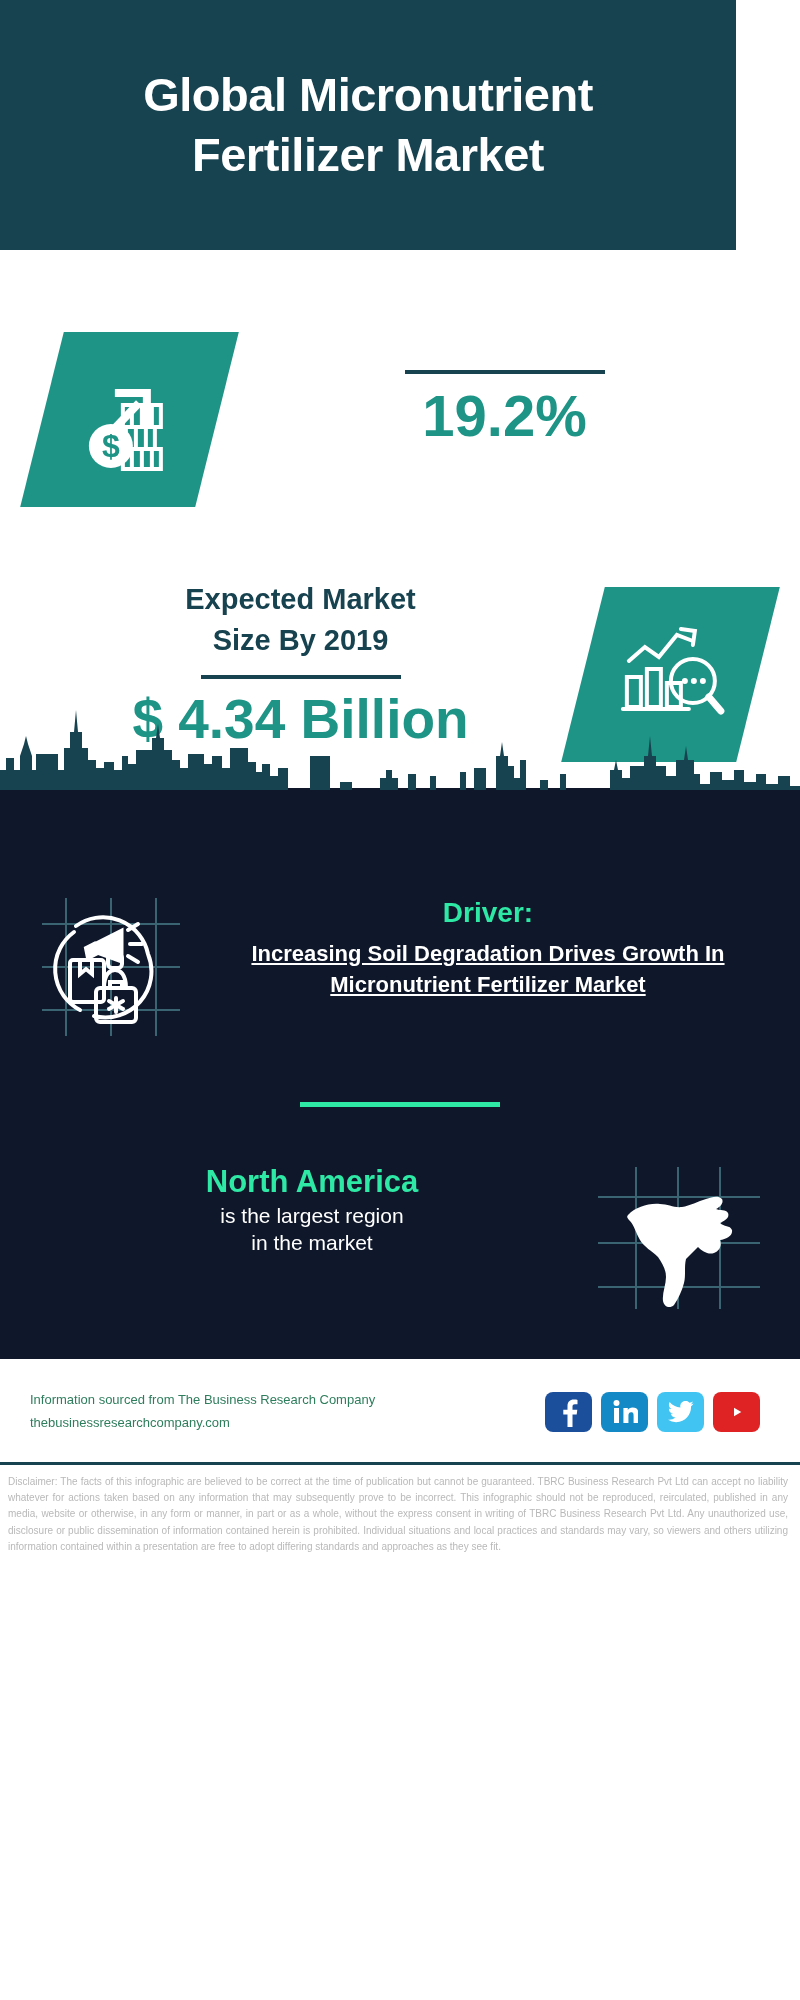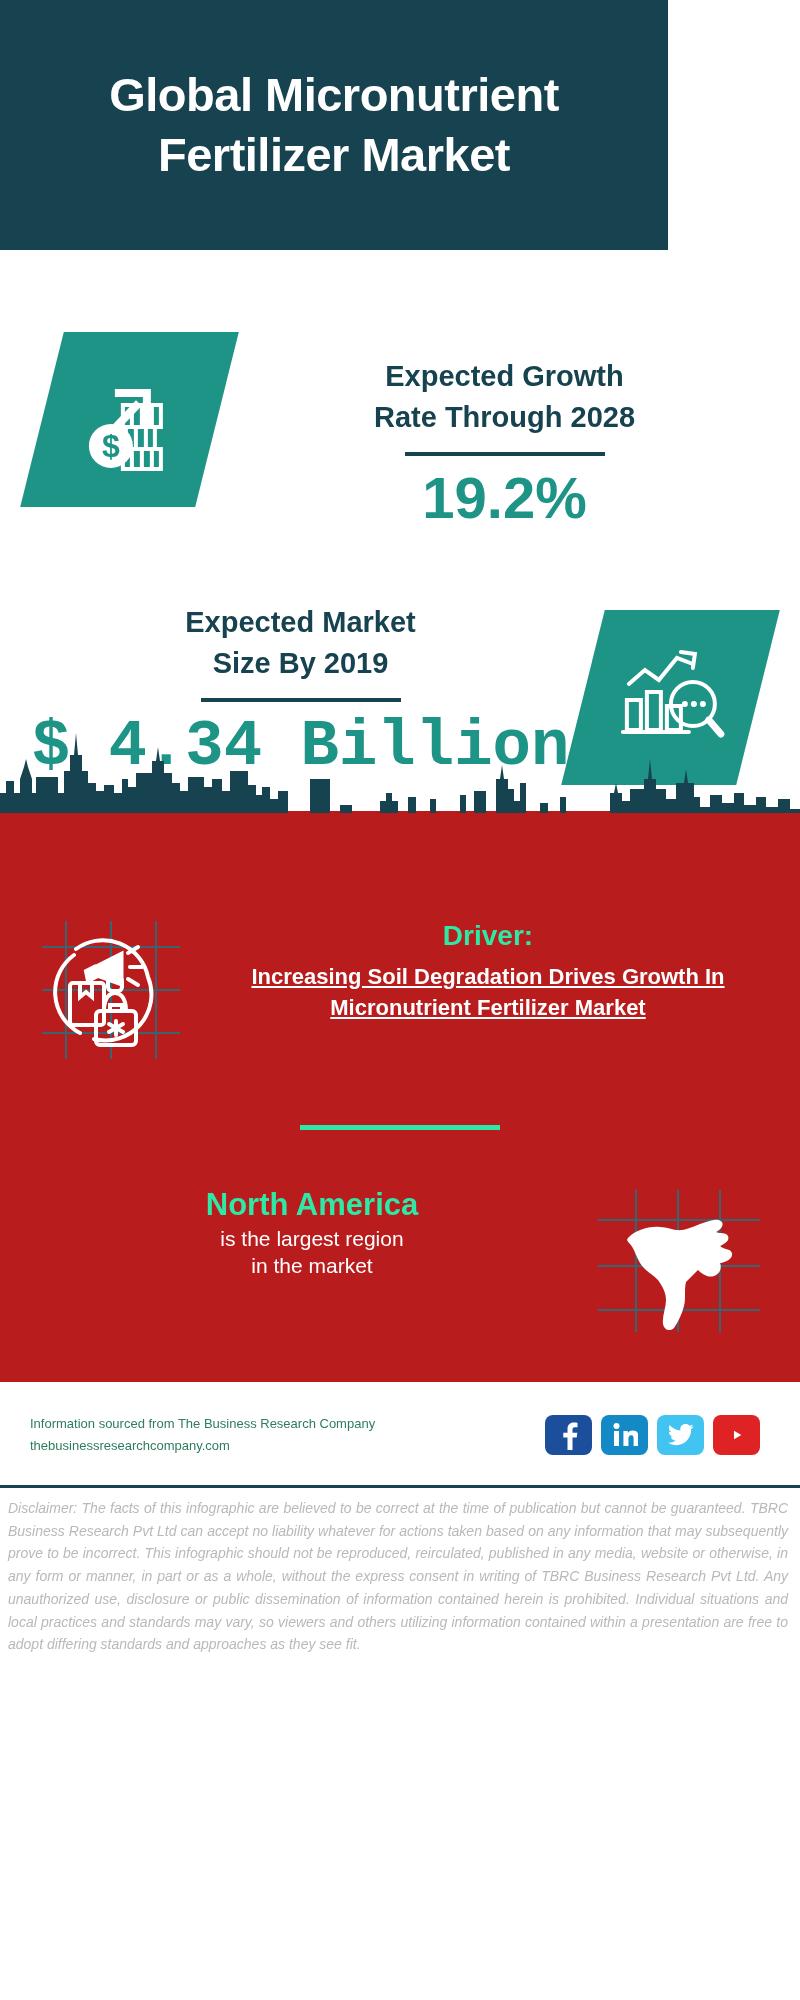--- a/index.html
+++ b/index.html
@@ -8,21 +8,21 @@
     font-family: "Liberation Sans", sans-serif;
     background: #ffffff;
     width: 800px;
     height: 2000px;
     position: relative;
     overflow: hidden;
   }
 
   
   .header {
-    width: 668px;
+    width: 736px;
     height: 250px;
     background: #174css;
     background: #17424f;
     display: flex;
     align-items: center;
     justify-content: center;
     padding: 0 30px;
   }
   .header-title {
     color: #ffffff;
@@ -82,27 +82,27 @@
     line-height: 1.1;
   }
 
   
   .sec-growth { margin-top: 46px; padding-left: 42px; padding-right: 26px; }
   .sec-growth .stat-text { padding-left: 18px; }
 
   
   .sec-size { margin-top: 48px; padding-left: 26px; padding-right: 42px; }
   .sec-size .stat-text { padding-right: 8px; }
-  .sec-size .stat-value { font-size: 64px; font-family: Liberation Mono, monospace; }
+  .sec-size .stat-value { font-size: 55px; }
 
   
   .dark-panel {
     position: relative;
     width: 800px;
-    background: #b91c1c;
+    background: #0f172a;
     margin-top: 26px;
     padding-bottom: 46px;
   }
   .skyline {
     position: absolute;
     left: 0;
     top: -90px;
     width: 800px;
     height: 92px;
     display: block;
@@ -192,25 +192,24 @@
   .soc.fb { background: #1b4f9c; }
   .soc.li { background: #1389c6; }
   .soc.tw { background: #41c4f2; }
   .soc.yt { background: #df2224; }
   .soc svg { display: block; }
 
   
   .disclaimer {
     padding: 9px 12px 0 8px;
     color: #b9b9b9;
-    font-size: 14px;
+    font-size: 10px;
     line-height: 1.62;
     text-align: justify;
     font-family: "Liberation Sans", sans-serif;
-    font-style: italic;
   }
 </style>
 </head>
 <body>
 
 <div class="header">
   <div class="header-title">Global Micronutrient
 Fertilizer Market</div>
 </div>
 
@@ -238,22 +237,20 @@
             <line x1="67" y1="86" x2="67" y2="106"></line>
             <line x1="77" y1="86" x2="77" y2="106"></line>
           </g>
 
           <circle cx="36" cy="83" r="22" fill="#ffffff"></circle>
           <text x="36" y="94" font-family="Liberation Sans, sans-serif" font-size="32" font-weight="bold" fill="#1d9486" text-anchor="middle">$</text>
         </svg>
       </span>
     </div>
     <div class="stat-text">
-      <div class="stat-title">Expected Growth
-Rate Through 2028</div>
       <div class="rule"></div>
       <div class="stat-value">19.2%</div>
     </div>
   </div>
 
   <div class="stat-row sec-size">
     <div class="stat-text">
       <div class="stat-title">Expected Market
 Size By 2019</div>
       <div class="rule"></div>

